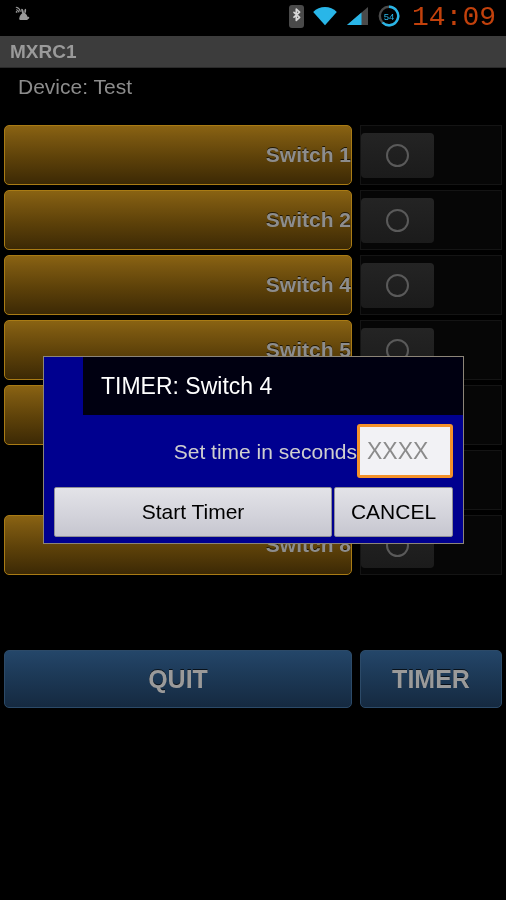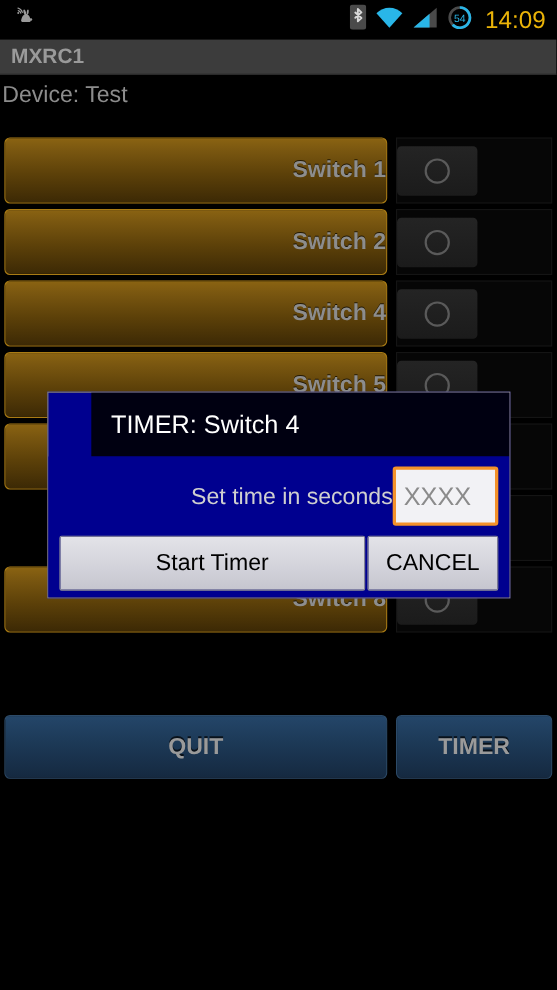--- a/index.html
+++ b/index.html
@@ -32,26 +32,27 @@
     align-items: center;
   }
   #status-spacer { flex: 1 1 auto; }
   #status-right {
     display: flex;
     align-items: center;
     gap: 8px;
   }
   .sb-icon { display: block; }
   #clock {
-    color: #eab308;
-    font-size: 22px;
+    color: #c2410c;
+    font-size: 28px;
     letter-spacing: 0px;
     font-weight: 400;
     margin-left: 4px;
     line-height: 1;
+    font-family: Liberation Mono, monospace;
   }
 
   
   #title-bar {
     position: absolute;
     top: 36px; left: 0;
     width: 506px;
     height: 32px;
     background: #3c3c3c;
     border-bottom: 1px solid #2a2a2a;
@@ -69,21 +70,21 @@
 
   
   #device-line {
     position: absolute;
     top: 69px; left: 0;
     width: 506px;
     height: 34px;
     background: #000;
     display: flex;
     align-items: center;
-    padding-left: 2px;
+    padding-left: 18px;
     box-sizing: border-box;
   }
   #device-label {
     color: #8c8c8c;
     font-size: 21px;
     line-height: 1;
   }
 
   
   #switch-list {
@@ -159,21 +160,21 @@
     top: 0;
     height: 58px;
     border-radius: 5px;
     border: 1px solid #2c4a68;
     box-sizing: border-box;
     background: linear-gradient(to bottom, #244669 0%, #1d3a58 40%, #152940 100%);
     display: flex;
     align-items: center;
     justify-content: center;
     color: #9a9a9a;
-    font-size: 21px;
+    font-size: 25px;
     font-weight: bold;
     text-shadow: 0 -1px 0 rgba(0,0,0,0.7);
     cursor: pointer;
   }
   #quit-button { left: 4px; width: 348px; }
   #reset-button { left: 360px; width: 142px; }
 
   
   #scrim {
     position: absolute;

